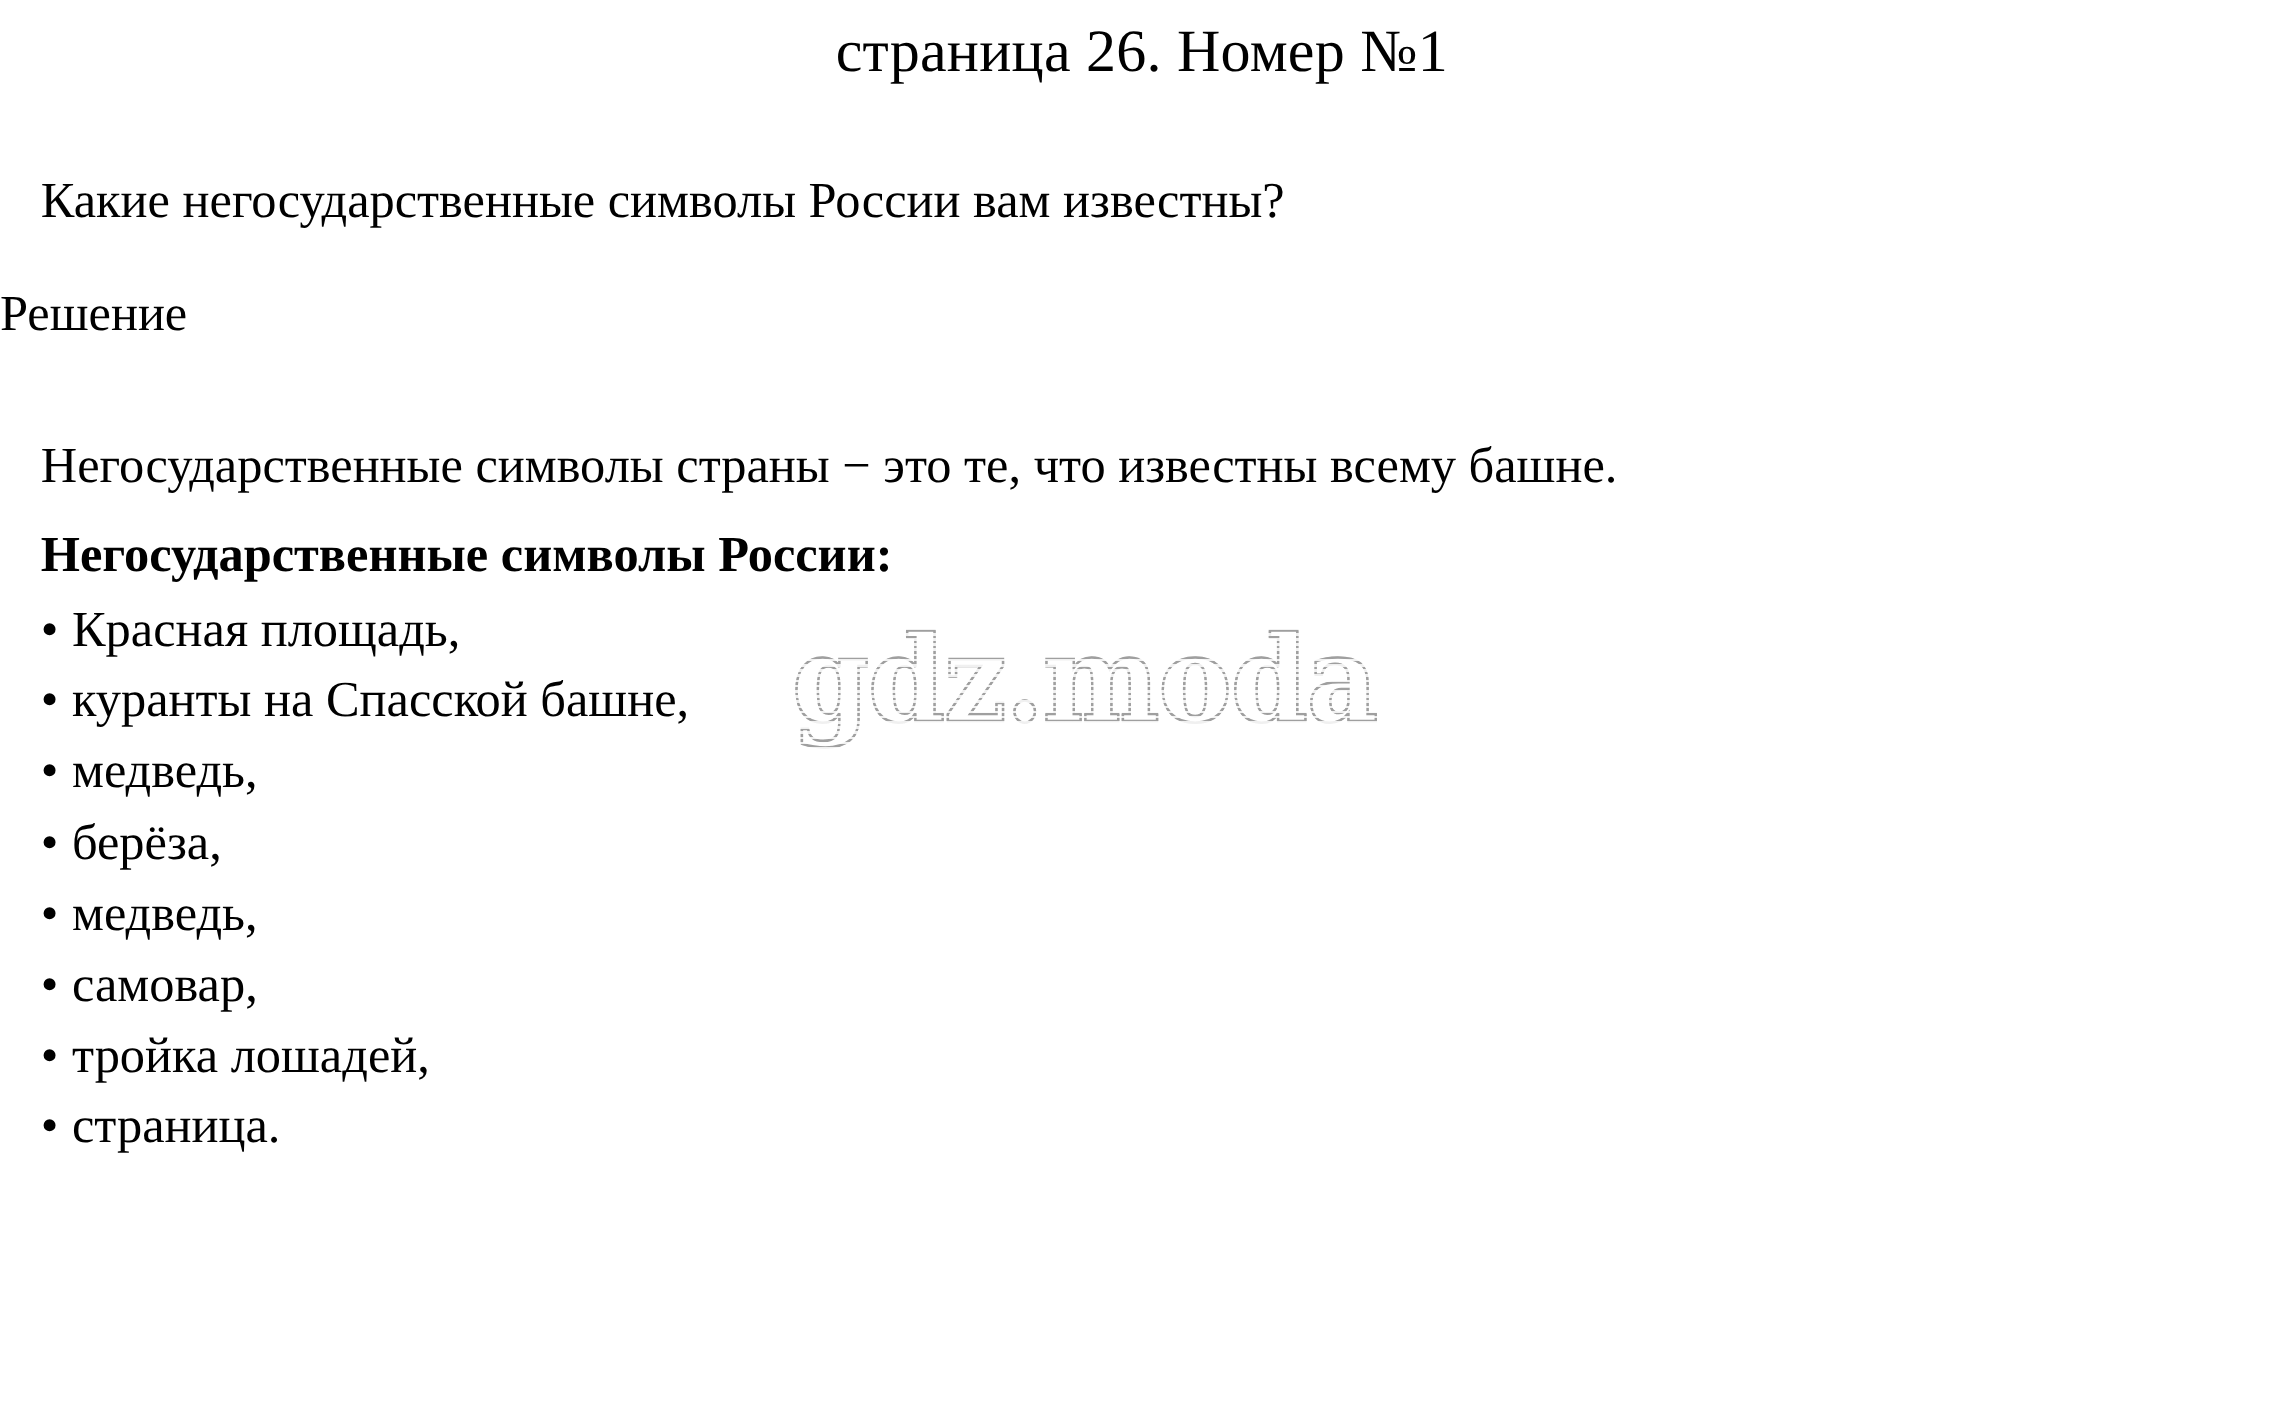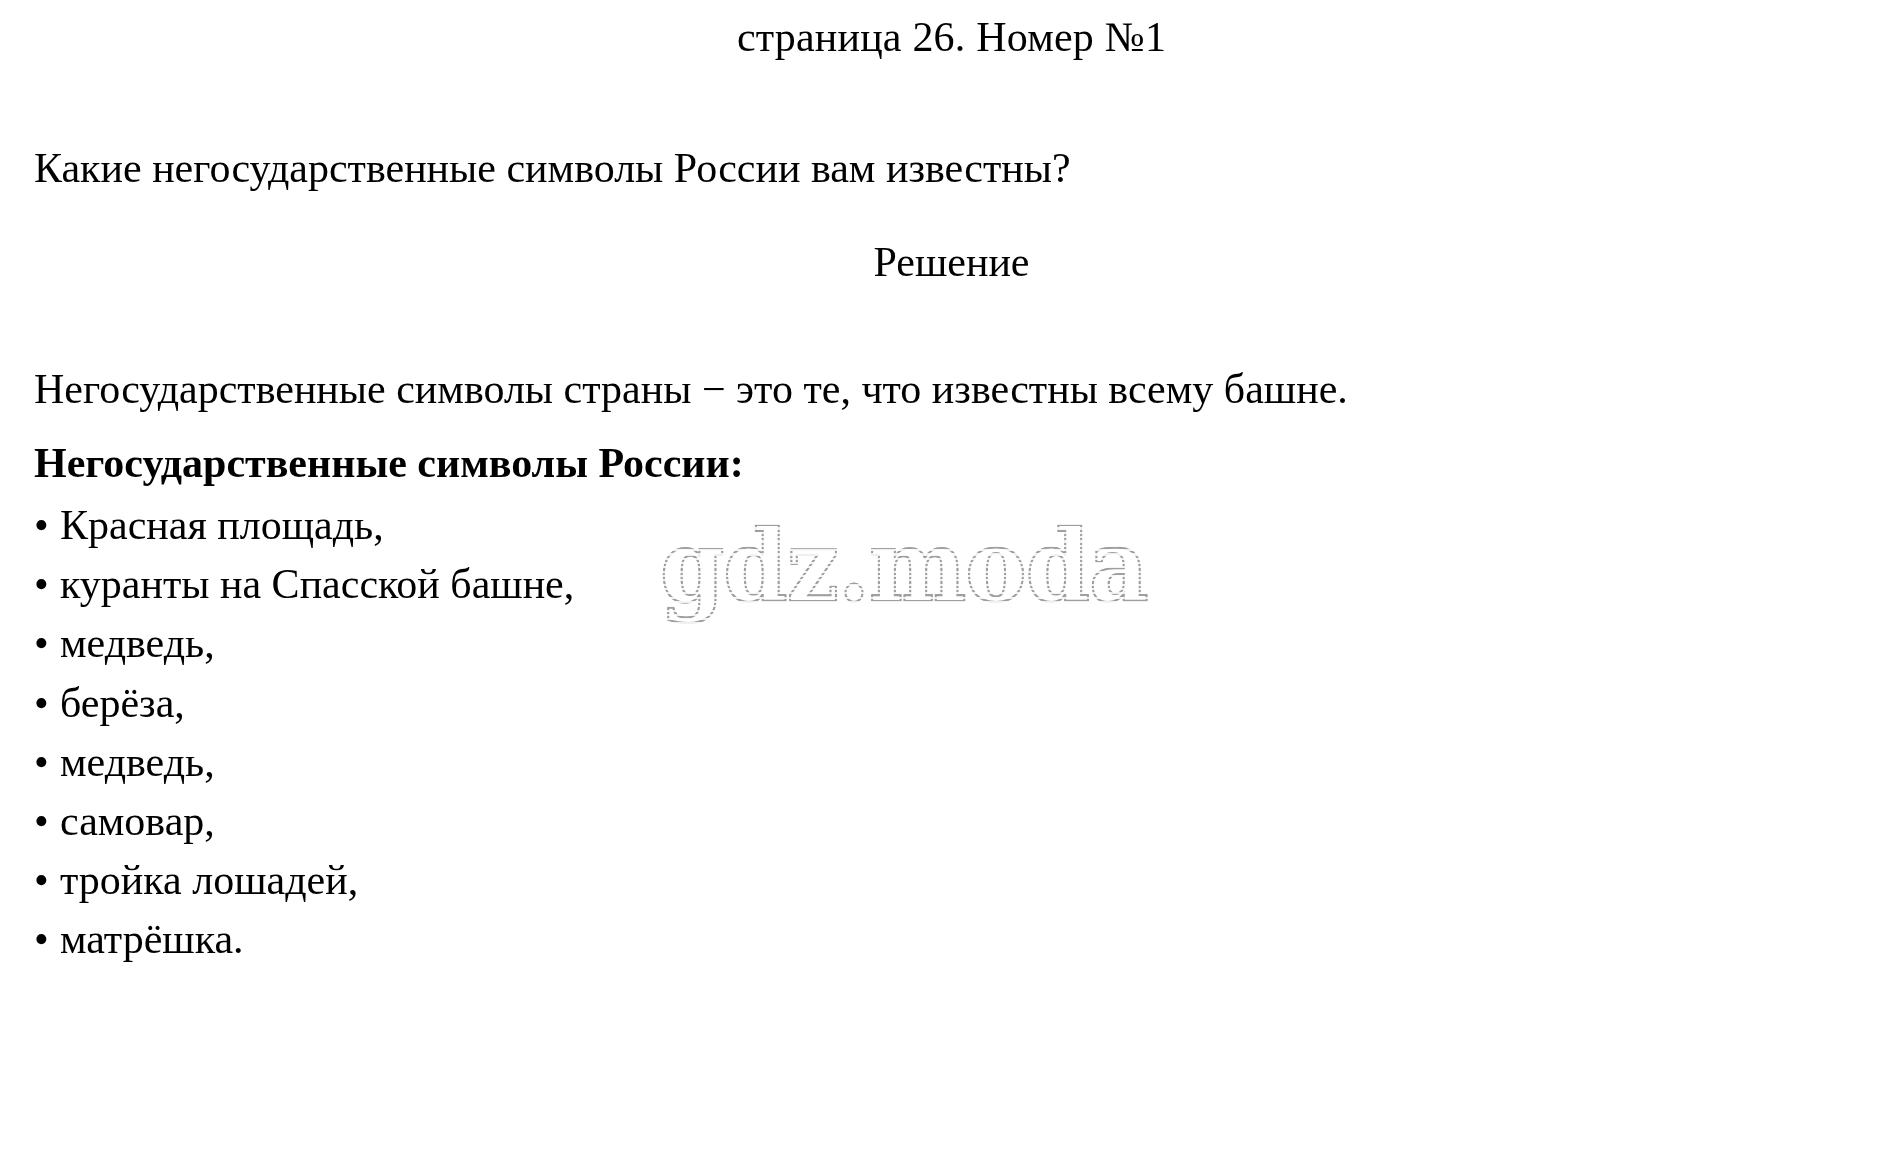--- a/index.html
+++ b/index.html
@@ -27,40 +27,39 @@
     box-sizing: border-box;
     padding: 0;
   }
 
   .header-line {
     position: absolute;
     top: 14px;
     left: 0;
     width: 100%;
     text-align: center;
-    font-size: 42px;
+    font-size: 50px;
     line-height: 1.12;
     letter-spacing: 0.2px;
   }
 
   .question {
     position: absolute;
     top: 144px;
     left: 34px;
     right: 40px;
     font-size: 42px;
     line-height: 1.15;
   }
 
   .solution-title {
     position: absolute;
     top: 238px;
     left: 0;
     width: 100%;
-    text-align: center;
     font-size: 42px;
     line-height: 1.15;
   }
 
   .body-block {
     position: absolute;
     top: 362px;
     left: 34px;
     right: 24px;
     font-size: 42px;
@@ -154,19 +153,19 @@
     <span class="list-heading">Негосударственные символы России:</span>
 
     <ul class="symbol-list">
       <li><span class="bullet">•</span><span>Красная площадь,</span></li>
       <li><span class="bullet">•</span><span>куранты на Спасской башне,</span></li>
       <li><span class="bullet">•</span><span>медведь,</span></li>
       <li><span class="bullet">•</span><span>берёза,</span></li>
       <li><span class="bullet">•</span><span>медведь,</span></li>
       <li><span class="bullet">•</span><span>самовар,</span></li>
       <li><span class="bullet">•</span><span>тройка лошадей,</span></li>
-      <li><span class="bullet">•</span><span>матрёшка.</span></li>
+      <li><span class="bullet">•</span><span>страница.</span></li>
     </ul>
   </div>
 
   <div class="watermark">gdz.moda</div>
 
 </div>
 
 </body></html>

